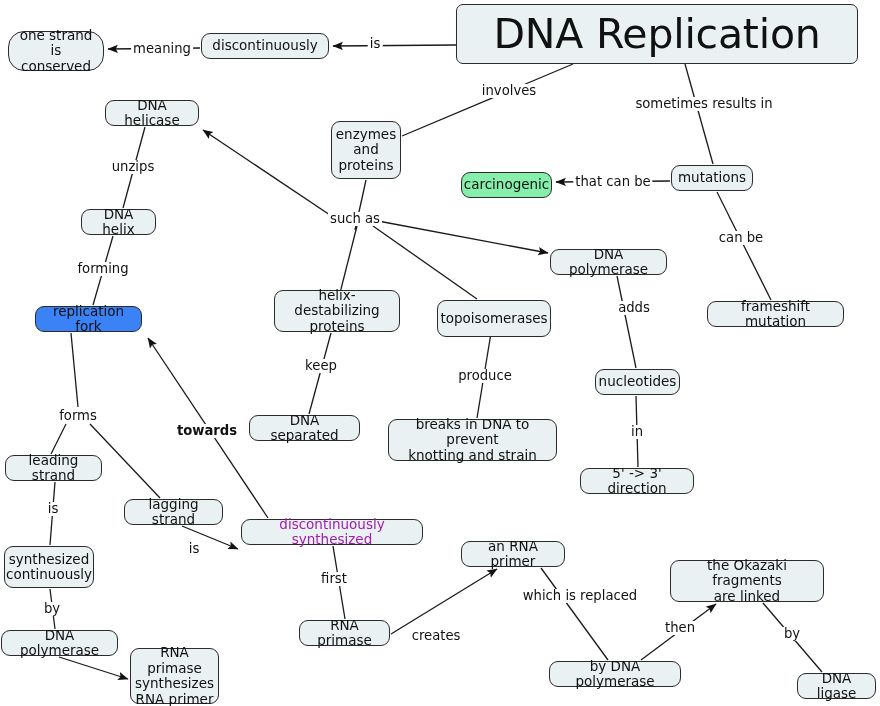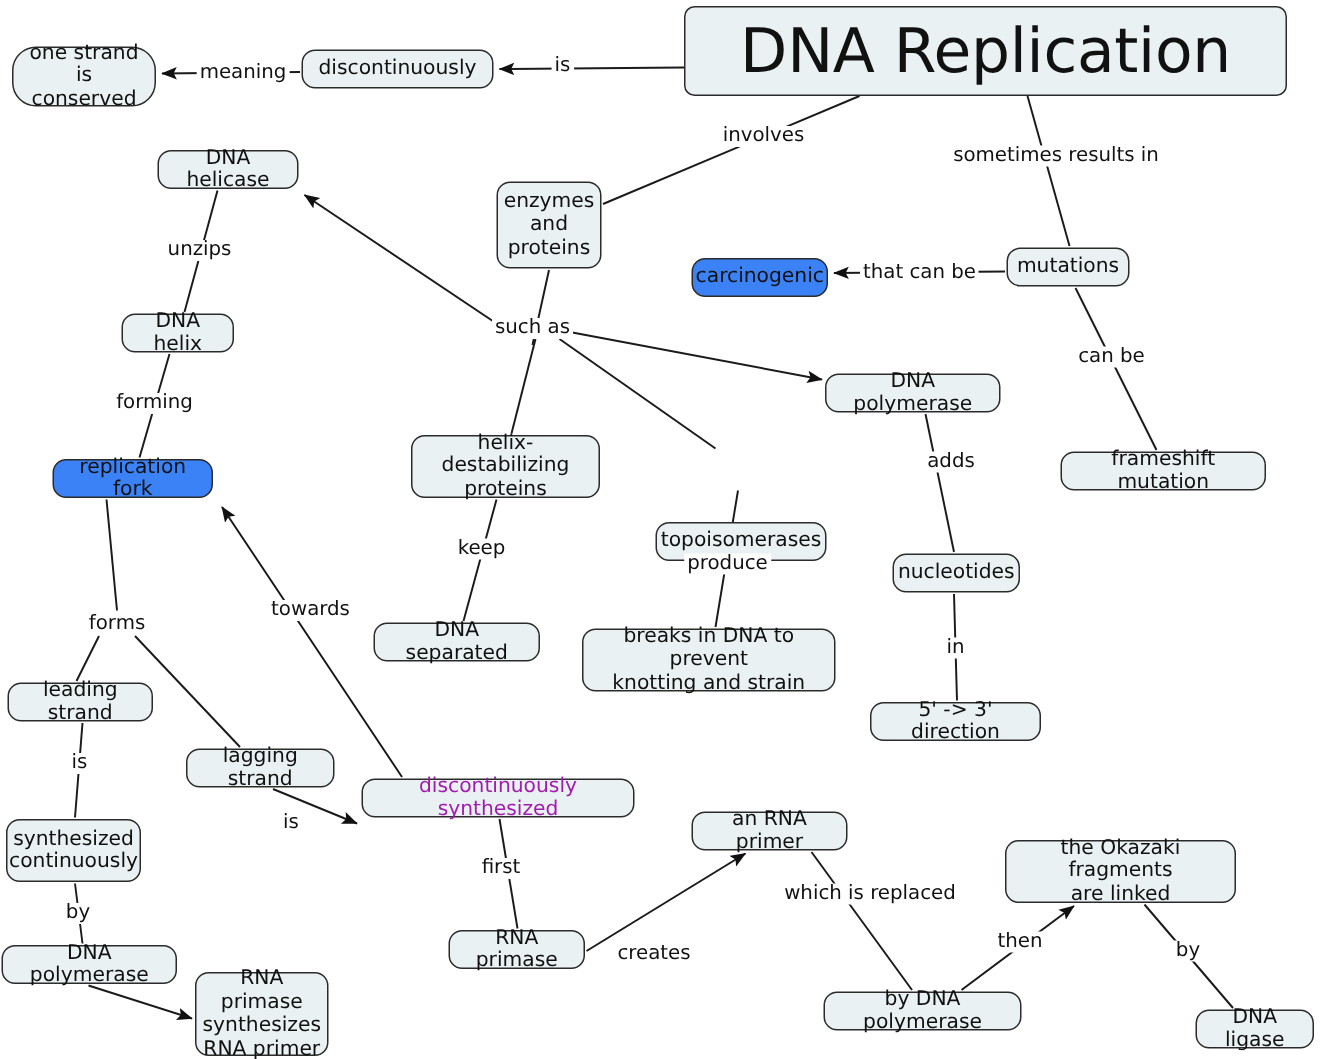--- a/index.html
+++ b/index.html
@@ -96,29 +96,29 @@
 
   <div id="node-layer">
       <div class="node title" style="left: 456px; top: 4px; width: 402px; height: 60px; background: rgb(233, 241, 242); border-color: rgb(43, 43, 43); color: rgb(17, 17, 17);">DNA Replication</div>
       <div class="node" style="left: 8px; top: 31px; width: 96px; height: 40px; background: rgb(233, 241, 242); border-color: rgb(43, 43, 43); color: rgb(17, 17, 17); border-radius: 16px;">one strand
 is conserved</div>
       <div class="node" style="left: 201px; top: 33px; width: 128px; height: 26px; background: rgb(233, 241, 242); border-color: rgb(43, 43, 43); color: rgb(17, 17, 17);">discontinuously</div>
       <div class="node" style="left: 105px; top: 100px; width: 94px; height: 26px; background: rgb(233, 241, 242); border-color: rgb(43, 43, 43); color: rgb(17, 17, 17);">DNA helicase</div>
       <div class="node" style="left: 331px; top: 121px; width: 70px; height: 58px; background: rgb(233, 241, 242); border-color: rgb(43, 43, 43); color: rgb(17, 17, 17);">enzymes
 and
 proteins</div>
-      <div class="node" style="left: 461px; top: 172px; width: 91px; height: 26px; background: #3b82f6; border-color: rgb(43, 43, 43); color: rgb(17, 17, 17);">carcinogenic</div>
+      <div class="node" style="left: 461px; top: 172px; width: 91px; height: 26px; background: #86efac; border-color: rgb(43, 43, 43); color: rgb(17, 17, 17);">carcinogenic</div>
       <div class="node" style="left: 671px; top: 165px; width: 82px; height: 26px; background: rgb(233, 241, 242); border-color: rgb(43, 43, 43); color: rgb(17, 17, 17);">mutations</div>
       <div class="node" style="left: 81px; top: 209px; width: 75px; height: 26px; background: rgb(233, 241, 242); border-color: rgb(43, 43, 43); color: rgb(17, 17, 17);">DNA helix</div>
       <div class="node" style="left: 550px; top: 249px; width: 117px; height: 26px; background: rgb(233, 241, 242); border-color: rgb(43, 43, 43); color: rgb(17, 17, 17);">DNA polymerase</div>
       <div class="node" style="left: 35px; top: 306px; width: 107px; height: 26px; background: #3b82f6; border-color: rgb(43, 43, 43); color: rgb(17, 17, 17);">replication fork</div>
       <div class="node" style="left: 707px; top: 301px; width: 137px; height: 26px; background: rgb(233, 241, 242); border-color: rgb(43, 43, 43); color: rgb(17, 17, 17);">frameshift mutation</div>
       <div class="node" style="left: 274px; top: 290px; width: 126px; height: 42px; background: rgb(233, 241, 242); border-color: rgb(43, 43, 43); color: rgb(17, 17, 17);">helix-destabilizing
 proteins</div>
-      <div class="node" style="left: 437px; top: 300px; width: 114px; height: 26px; background: rgb(233, 241, 242); border-color: rgb(43, 43, 43); color: rgb(17, 17, 17); margin-top: 48px;">topoisomerases</div>
+      <div class="node" style="left: 437px; top: 300px; width: 114px; height: 37px; background: rgb(233, 241, 242); border-color: rgb(43, 43, 43); color: rgb(17, 17, 17);">topoisomerases</div>
       <div class="node" style="left: 595px; top: 369px; width: 85px; height: 26px; background: rgb(233, 241, 242); border-color: rgb(43, 43, 43); color: rgb(17, 17, 17);">nucleotides</div>
       <div class="node" style="left: 249px; top: 415px; width: 111px; height: 26px; background: rgb(233, 241, 242); border-color: rgb(43, 43, 43); color: rgb(17, 17, 17);">DNA separated</div>
       <div class="node" style="left: 388px; top: 419px; width: 169px; height: 42px; background: rgb(233, 241, 242); border-color: rgb(43, 43, 43); color: rgb(17, 17, 17);">breaks in DNA to prevent
 knotting and strain</div>
       <div class="node" style="left: 5px; top: 455px; width: 97px; height: 26px; background: rgb(233, 241, 242); border-color: rgb(43, 43, 43); color: rgb(17, 17, 17);">leading strand</div>
       <div class="node" style="left: 580px; top: 468px; width: 114px; height: 26px; background: rgb(233, 241, 242); border-color: rgb(43, 43, 43); color: rgb(17, 17, 17);">5' -&gt; 3' direction</div>
       <div class="node" style="left: 124px; top: 499px; width: 99px; height: 26px; background: rgb(233, 241, 242); border-color: rgb(43, 43, 43); color: rgb(17, 17, 17);">lagging strand</div>
       <div class="node" style="left: 241px; top: 519px; width: 182px; height: 26px; background: rgb(233, 241, 242); border-color: rgb(43, 43, 43); color: #a21caf;">discontinuously synthesized</div>
       <div class="node" style="left: 461px; top: 541px; width: 104px; height: 26px; background: rgb(233, 241, 242); border-color: rgb(43, 43, 43); color: rgb(17, 17, 17);">an RNA primer</div>
       <div class="node" style="left: 670px; top: 560px; width: 154px; height: 42px; background: rgb(233, 241, 242); border-color: rgb(43, 43, 43); color: rgb(17, 17, 17);">the Okazaki fragments
@@ -141,21 +141,21 @@
       <div class="elabel" style="left: 355px; top: 219px;">such as</div>
       <div class="elabel" style="left: 613px; top: 182px;">that can be</div>
       <div class="elabel" style="left: 741px; top: 238px;">can be</div>
       <div class="elabel" style="left: 133px; top: 167px;">unzips</div>
       <div class="elabel" style="left: 103px; top: 269px;">forming</div>
       <div class="elabel" style="left: 634px; top: 308px;">adds</div>
       <div class="elabel" style="left: 321px; top: 366px;">keep</div>
       <div class="elabel" style="left: 485px; top: 376px;">produce</div>
       <div class="elabel" style="left: 637px; top: 432px;">in</div>
       <div class="elabel" style="left: 78px; top: 416px;">forms</div>
-      <div class="elabel" style="left: 207px; top: 407px;">towards</div>
+      <div class="elabel" style="left: 207px; top: 431px; font-weight: bold;">towards</div>
       <div class="elabel" style="left: 53px; top: 509px;">is</div>
       <div class="elabel" style="left: 194px; top: 549px;">is</div>
       <div class="elabel" style="left: 52px; top: 609px;">by</div>
       <div class="elabel" style="left: 334px; top: 579px;">first</div>
       <div class="elabel" style="left: 62px; top: 685px; margin-top: 48px;">after</div>
       <div class="elabel" style="left: 436px; top: 636px;">creates</div>
       <div class="elabel" style="left: 580px; top: 596px;">which is replaced</div>
       <div class="elabel" style="left: 680px; top: 628px;">then</div>
       <div class="elabel" style="left: 792px; top: 634px;">by</div>
     </div>

